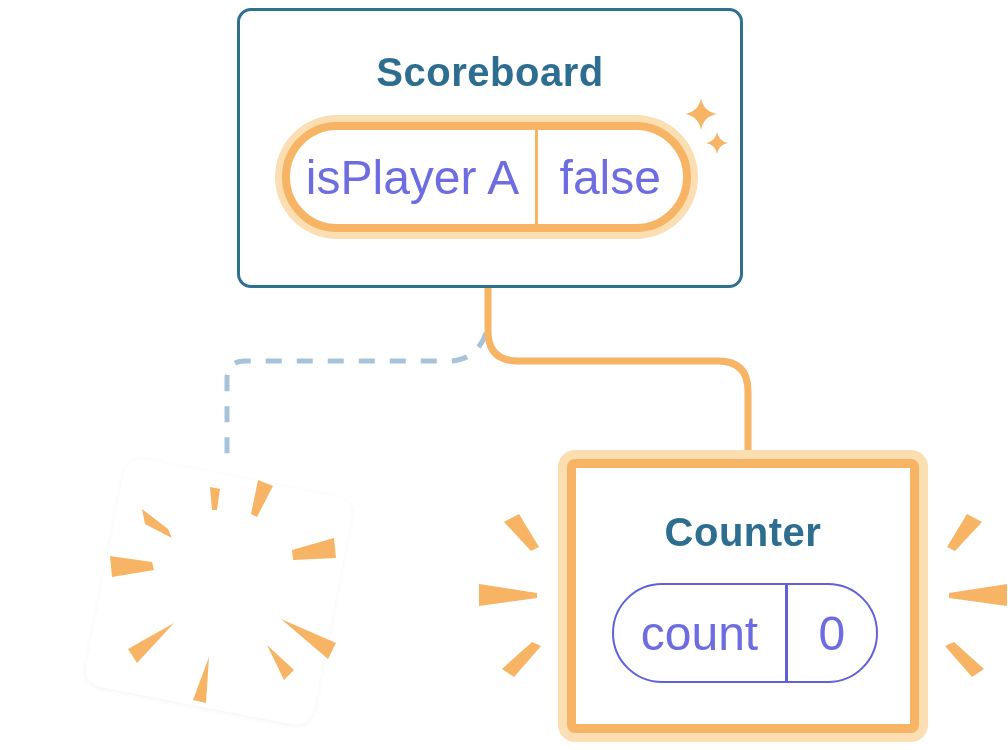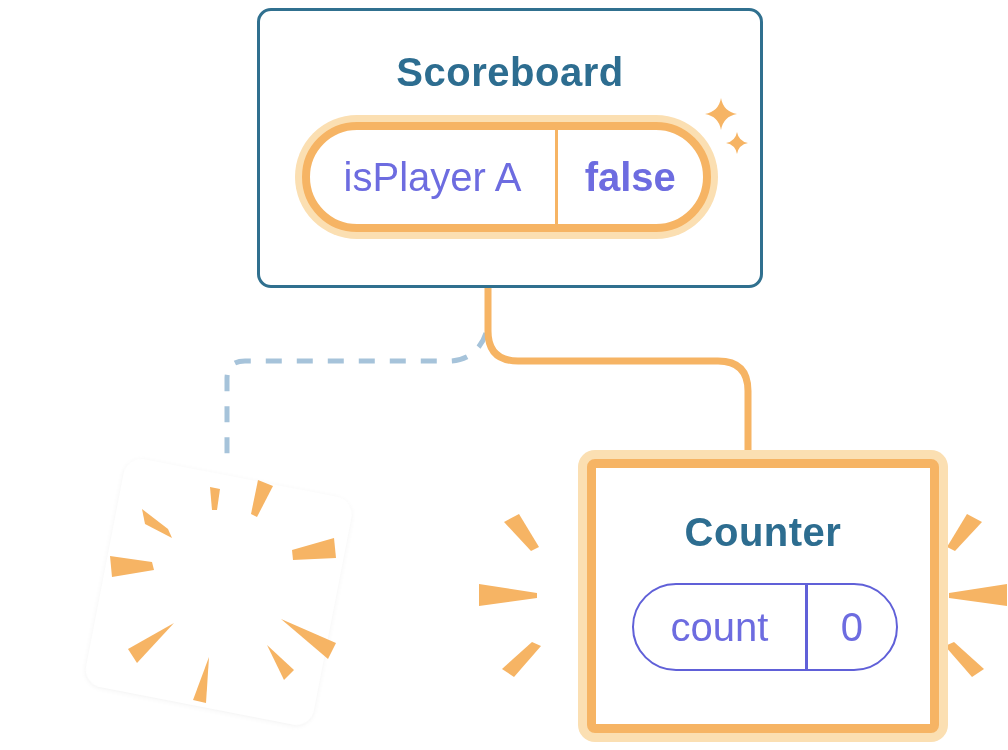--- a/index.html
+++ b/index.html
@@ -5,21 +5,21 @@
   html,body{margin:0;padding:0;background:#ffffff;}
   .stage{
     position:relative;width:1008px;height:750px;overflow:hidden;
     background:#ffffff;
     font-family:"Liberation Sans", sans-serif;
   }
   .decor{position:absolute;left:0;top:0;z-index:1;}
 
   
   .component-card{
-    position:absolute;box-sizing:border-box;background:#ffffff;z-index:2;margin-left:20px;
+    position:absolute;box-sizing:border-box;background:#ffffff;z-index:2;
   }
   .scoreboard-card{
     left:237px;top:8px;width:506px;height:280px;
     border:3px solid #30708f;border-radius:14px;
   }
   .counter-card{
     left:567px;top:459px;width:352px;height:274px;
     border:9px solid #f6b464;border-radius:8px;
     box-shadow:0 0 0 9px #fbdfb2;
   }
@@ -34,29 +34,29 @@
   .state-pill{
     position:absolute;box-sizing:border-box;display:flex;align-items:stretch;
     background:#ffffff;border-radius:999px;overflow:hidden;
   }
   .scoreboard-card .state-pill{
     left:42px;top:111px;width:409px;height:110px;
     border:8px solid #f6b464;
     box-shadow:0 0 0 7px #fbdfb2;
   }
   .counter-card .state-pill{
-    left:36px;top:115px;width:266px;height:88px;
+    left:36px;top:115px;width:266px;height:100px;
     border:2.5px solid #6060d8;
   }
   .pill-cell{
     display:flex;align-items:center;justify-content:center;
-    color:#6d6ce0;font-size:40px;white-space:nowrap;
+    color:#6d6ce0;font-size:48px;white-space:nowrap;
   }
   .scoreboard-card .cell-name{width:245px;}
-  .scoreboard-card .cell-value{flex:1;font-weight:700;}
+  .scoreboard-card .cell-value{flex:1;font-weight:400;}
   .counter-card .cell-name{width:171px;}
   .counter-card .cell-value{flex:1;}
   .pill-divider{width:2.5px;flex:0 0 2.5px;}
   .scoreboard-card .pill-divider{background:#f6b464;}
   .counter-card .pill-divider{background:#6060d8;}
 
   .sparkles{position:absolute;left:425px;top:78px;z-index:3;}
 </style>
 </head>
 <body>

